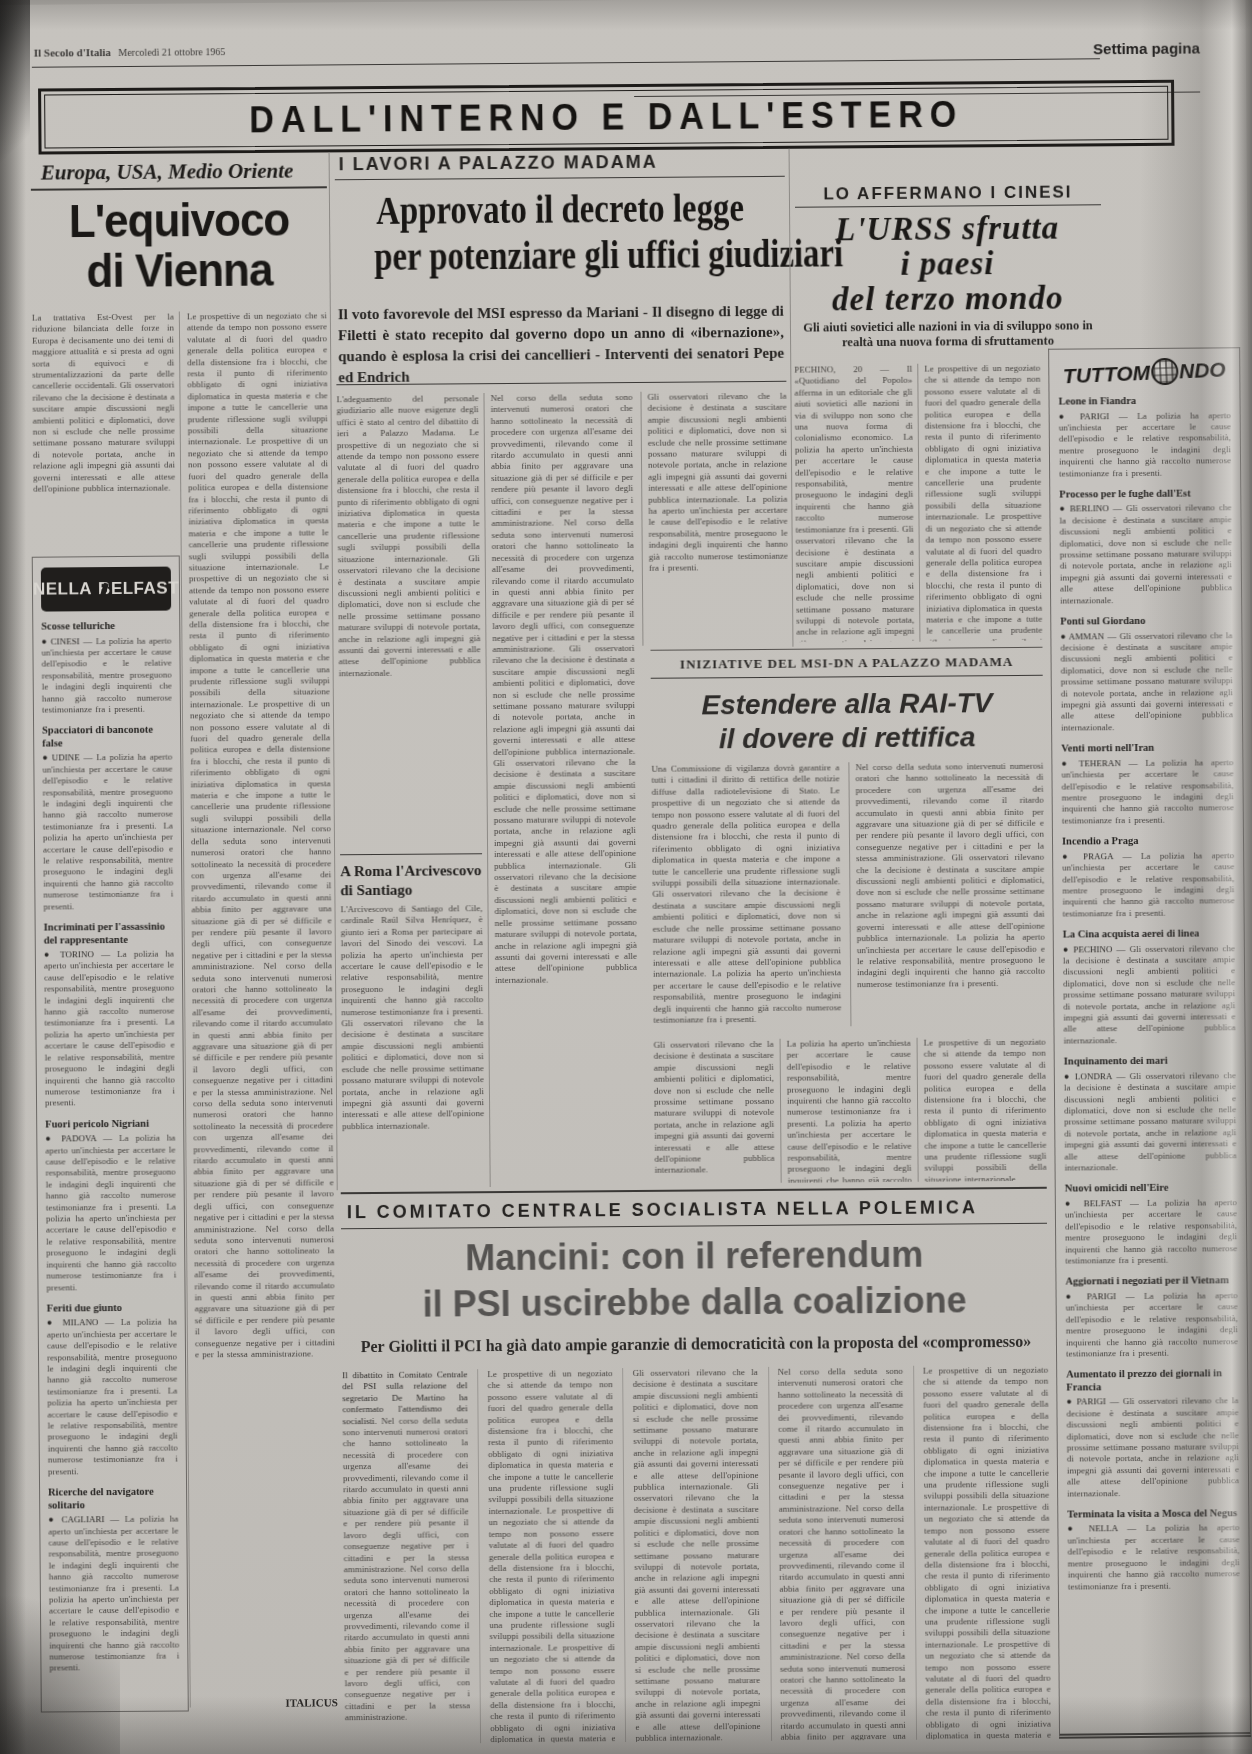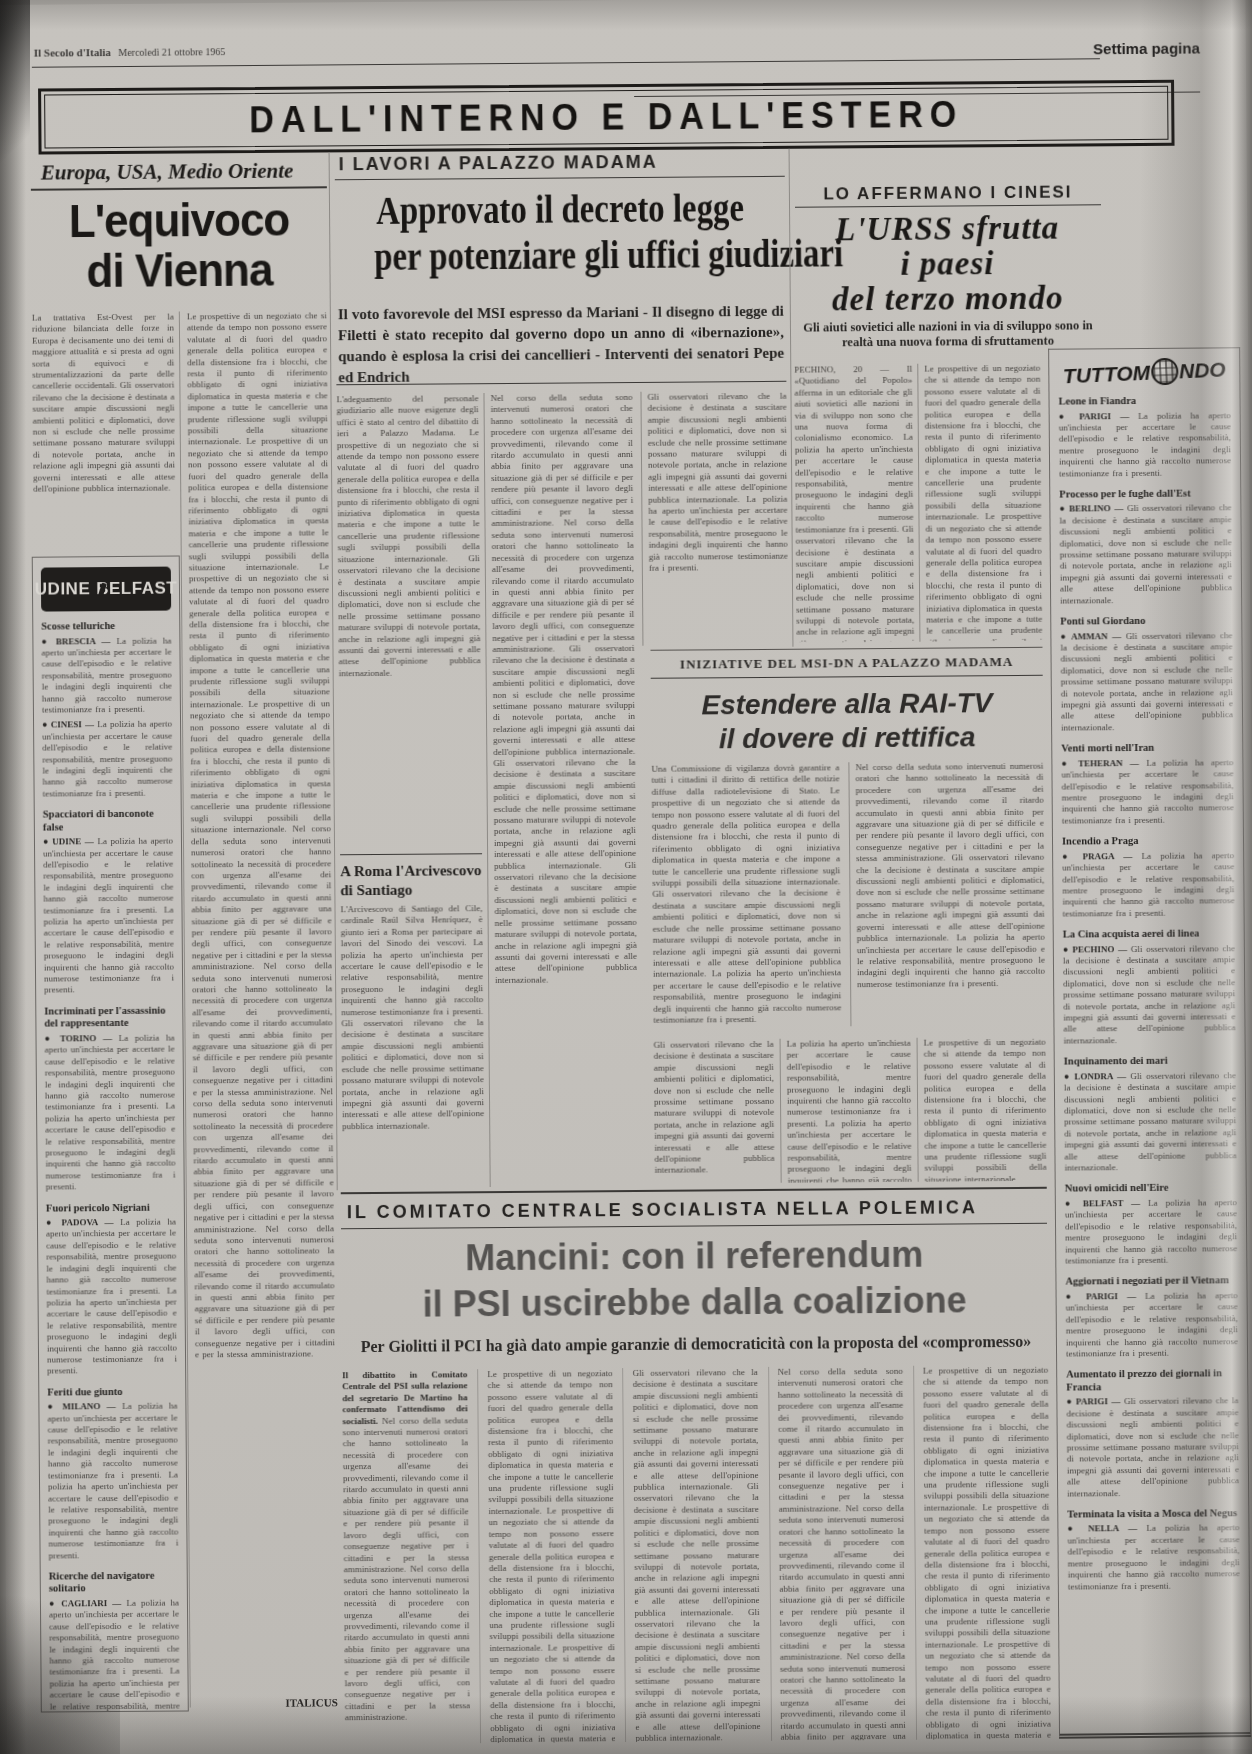--- a/index.html
+++ b/index.html
@@ -6,21 +6,21 @@
   body{background:#989592;}
   .page{position:relative;width:1252px;height:1754px;overflow:hidden;
         background:#b7b4af;font-family:"Liberation Serif","DejaVu Serif",serif;}
   .sheet{position:absolute;inset:0;transform:rotate(-0.45deg);transform-origin:50% 48%;
          background:linear-gradient(180deg,#c6c3be 0%,#c4c1bc 55%,#bdbab5 100%);}
   .abs{position:absolute;}
   
   .g{font-size:9px;line-height:11.4px;text-align:justify;color:#45423f;
      filter:blur(0.32px);overflow:hidden;word-spacing:1px;}
   .g2{font-size:9.5px;line-height:12px;}
-  .lead{font-weight:bold;color:#2c2a28;}
+  .lead{font-weight:normal;color:#2c2a28;}
   .kick-sans{font-family:"Liberation Sans","DejaVu Sans",sans-serif;font-weight:bold;
              color:#242220;filter:blur(0.25px);}
   .rule{background:#3a3836;}
   .vr{position:absolute;width:1px;background:#8d8a86;}
   
   .mast{font-size:10px;color:#3c3a38;filter:blur(0.4px);white-space:nowrap;}
   .mast b{font-size:11px;}
   .pagenum{font-family:"Liberation Sans","DejaVu Sans",sans-serif;font-weight:bold;
            font-size:15px;color:#232120;filter:blur(0.25px);}
   
@@ -121,28 +121,27 @@
   </div>
   <div class="vr" style="left:183px;top:308px;height:1396px;"></div>
   <div class="abs g" style="left:191px;top:308px;width:140px;height:1384px;">
     <span>Le prospettive di un negoziato che si attende da tempo non possono essere valutate al di fuori del quadro generale della politica europea e della distensione fra i blocchi, che resta il punto di riferimento obbligato di ogni iniziativa diplomatica in questa materia e che impone a tutte le cancellerie una prudente riflessione sugli sviluppi possibili della situazione internazionale. Le prospettive di un negoziato che si attende da tempo non possono essere valutate al di fuori del quadro generale della politica europea e della distensione fra i blocchi, che resta il punto di riferimento obbligato di ogni iniziativa diplomatica in questa materia e che impone a tutte le cancellerie una prudente riflessione sugli sviluppi possibili della situazione internazionale. Le prospettive di un negoziato che si attende da tempo non possono essere valutate al di fuori del quadro generale della politica europea e della distensione fra i blocchi, che resta il punto di riferimento obbligato di ogni iniziativa diplomatica in questa materia e che impone a tutte le cancellerie una prudente riflessione sugli sviluppi possibili della situazione internazionale. Le prospettive di un negoziato che si attende da tempo non possono essere valutate al di fuori del quadro generale della politica europea e della distensione fra i blocchi, che resta il punto di riferimento obbligato di ogni iniziativa diplomatica in questa materia e che impone a tutte le cancellerie una prudente riflessione sugli sviluppi possibili della situazione internazionale.</span>
     <span>Nel corso della seduta sono intervenuti numerosi oratori che hanno sottolineato la necessità di procedere con urgenza all'esame dei provvedimenti, rilevando come il ritardo accumulato in questi anni abbia finito per aggravare una situazione già di per sé difficile e per rendere più pesante il lavoro degli uffici, con conseguenze negative per i cittadini e per la stessa amministrazione. Nel corso della seduta sono intervenuti numerosi oratori che hanno sottolineato la necessità di procedere con urgenza all'esame dei provvedimenti, rilevando come il ritardo accumulato in questi anni abbia finito per aggravare una situazione già di per sé difficile e per rendere più pesante il lavoro degli uffici, con conseguenze negative per i cittadini e per la stessa amministrazione. Nel corso della seduta sono intervenuti numerosi oratori che hanno sottolineato la necessità di procedere con urgenza all'esame dei provvedimenti, rilevando come il ritardo accumulato in questi anni abbia finito per aggravare una situazione già di per sé difficile e per rendere più pesante il lavoro degli uffici, con conseguenze negative per i cittadini e per la stessa amministrazione. Nel corso della seduta sono intervenuti numerosi oratori che hanno sottolineato la necessità di procedere con urgenza all'esame dei provvedimenti, rilevando come il ritardo accumulato in questi anni abbia finito per aggravare una situazione già di per sé difficile e per rendere più pesante il lavoro degli uffici, con conseguenze negative per i cittadini e per la stessa amministrazione.</span>
   </div>
   <div class="abs sig" style="left:191px;top:1694px;width:140px;">ITALICUS</div>
 
   <div class="abs box" style="left:34px;top:552px;width:148px;height:1156px;overflow:hidden;padding:6px 8px;box-sizing:border-box;background:rgba(255,255,255,0.03);">
     <div class="logo-ita">
-      <span>UDINE</span>
+      <span>NELLA</span>
       <span class="emblem"></span>
       <span>BELFAST</span>
     </div>
     <div>
   <div>
     <div class="brief-h">Scosse telluriche</div>
-    <p class="g brief-b"><b class="lead">● BRESCIA — </b><span>La polizia ha aperto un'inchiesta per accertare le cause dell'episodio e le relative responsabilità, mentre proseguono le indagini degli inquirenti che hanno già raccolto numerose testimonianze fra i presenti.</span></p>
   </div>
 
   <div>
 
     <p class="g brief-b"><b class="lead">● CINESI — </b><span>La polizia ha aperto un'inchiesta per accertare le cause dell'episodio e le relative responsabilità, mentre proseguono le indagini degli inquirenti che hanno già raccolto numerose testimonianze fra i presenti.</span></p>
   </div>
 
   <div>
     <div class="brief-h">Spacciatori di banconote false</div>
     <p class="g brief-b"><b class="lead">● UDINE — </b><span>La polizia ha aperto un'inchiesta per accertare le cause dell'episodio e le relative responsabilità, mentre proseguono le indagini degli inquirenti che hanno già raccolto numerose testimonianze fra i presenti. La polizia ha aperto un'inchiesta per accertare le cause dell'episodio e le relative responsabilità, mentre proseguono le indagini degli inquirenti che hanno già raccolto numerose testimonianze fra i presenti.</span></p>

